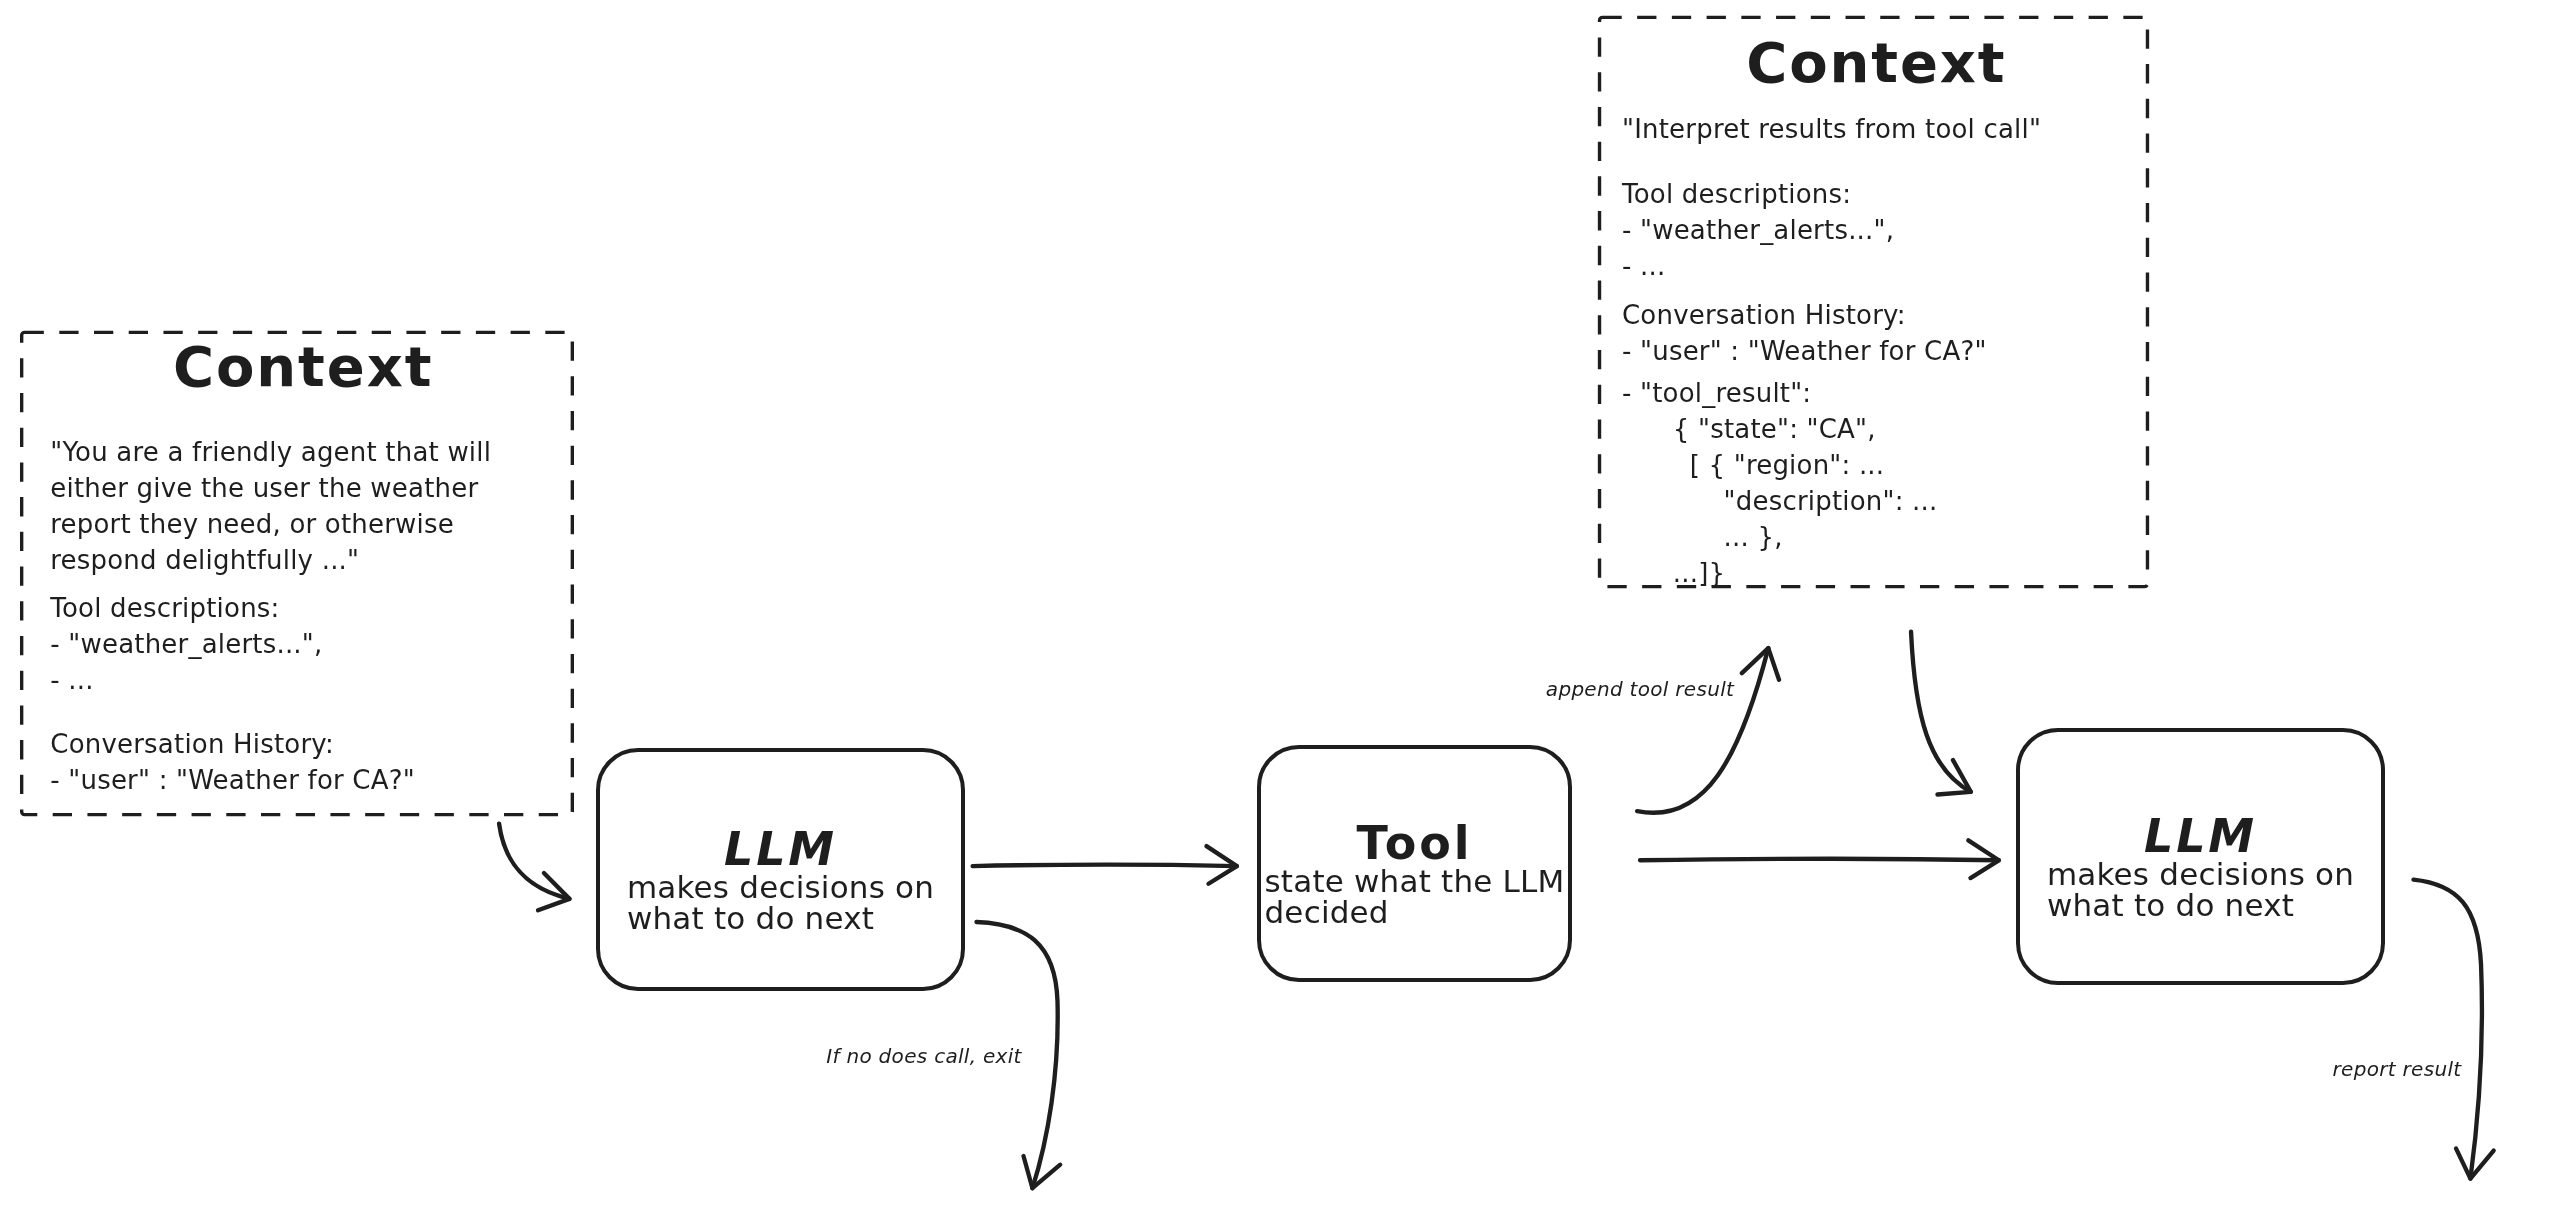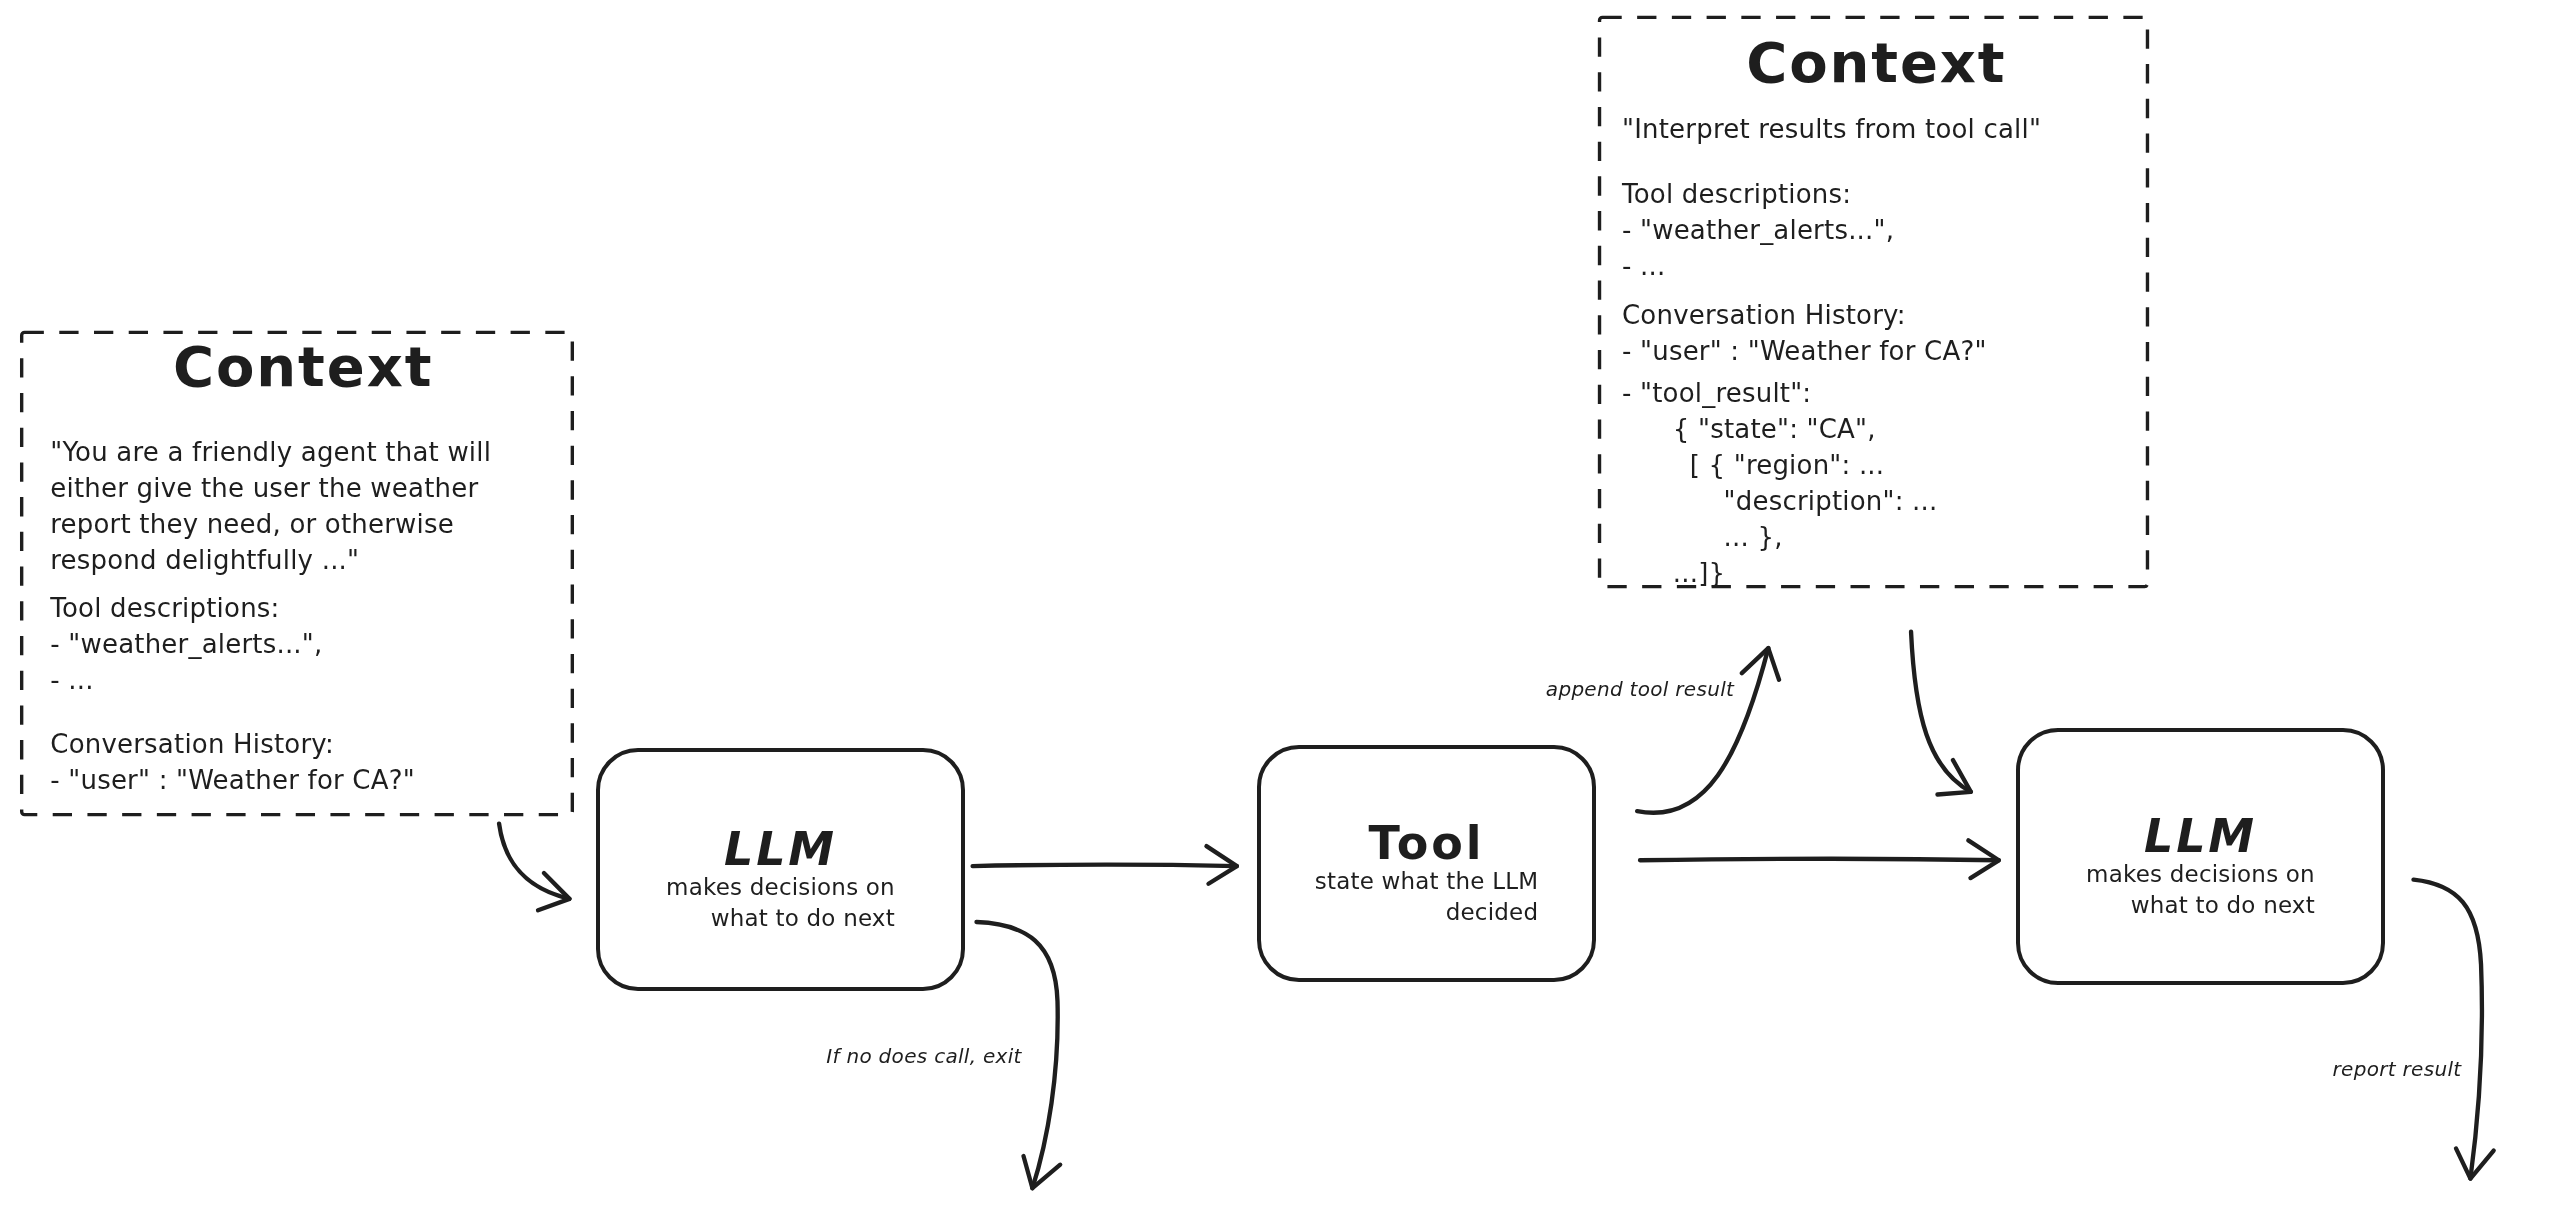--- a/index.html
+++ b/index.html
@@ -63,24 +63,24 @@
     padding-top: 20px;
   }
   .node-title {
     font-size: 46px;
     font-weight: 700;
     letter-spacing: 2.9px;
     line-height: 1;
   }
   .node-title.italic { font-style: italic; }
   .node-sub {
-    font-size: 23px;
+    font-size: 31px;
     line-height: 31px;
     letter-spacing: 0.2px;
-    text-align: right;
+    text-align: left;
     white-space: pre;
   }
   .edge-label {
     position: absolute;
     transform: translate(-50%, -50%);
     font-size: 20px;
     letter-spacing: 0.3px;
     white-space: nowrap;
     z-index: 4;
     font-style: italic;
@@ -148,21 +148,21 @@
       ...]}</div>
     </div>
   </div>
 
   <div class="node" style="left:596px; top:748px; width:369px; height:243px;">
     <div class="node-title italic">LLM</div>
     <div class="node-sub">makes decisions on
 what to do next</div>
   </div>
 
-  <div class="node" style="left:1257px; top:745px; width:339px; height:237px;">
+  <div class="node" style="left:1257px; top:745px; width:315px; height:237px;">
     <div class="node-title">Tool</div>
     <div class="node-sub">state what the LLM
 decided</div>
   </div>
 
   <div class="node" style="left:2016px; top:728px; width:369px; height:257px;">
     <div class="node-title italic">LLM</div>
     <div class="node-sub">makes decisions on
 what to do next</div>
   </div>

